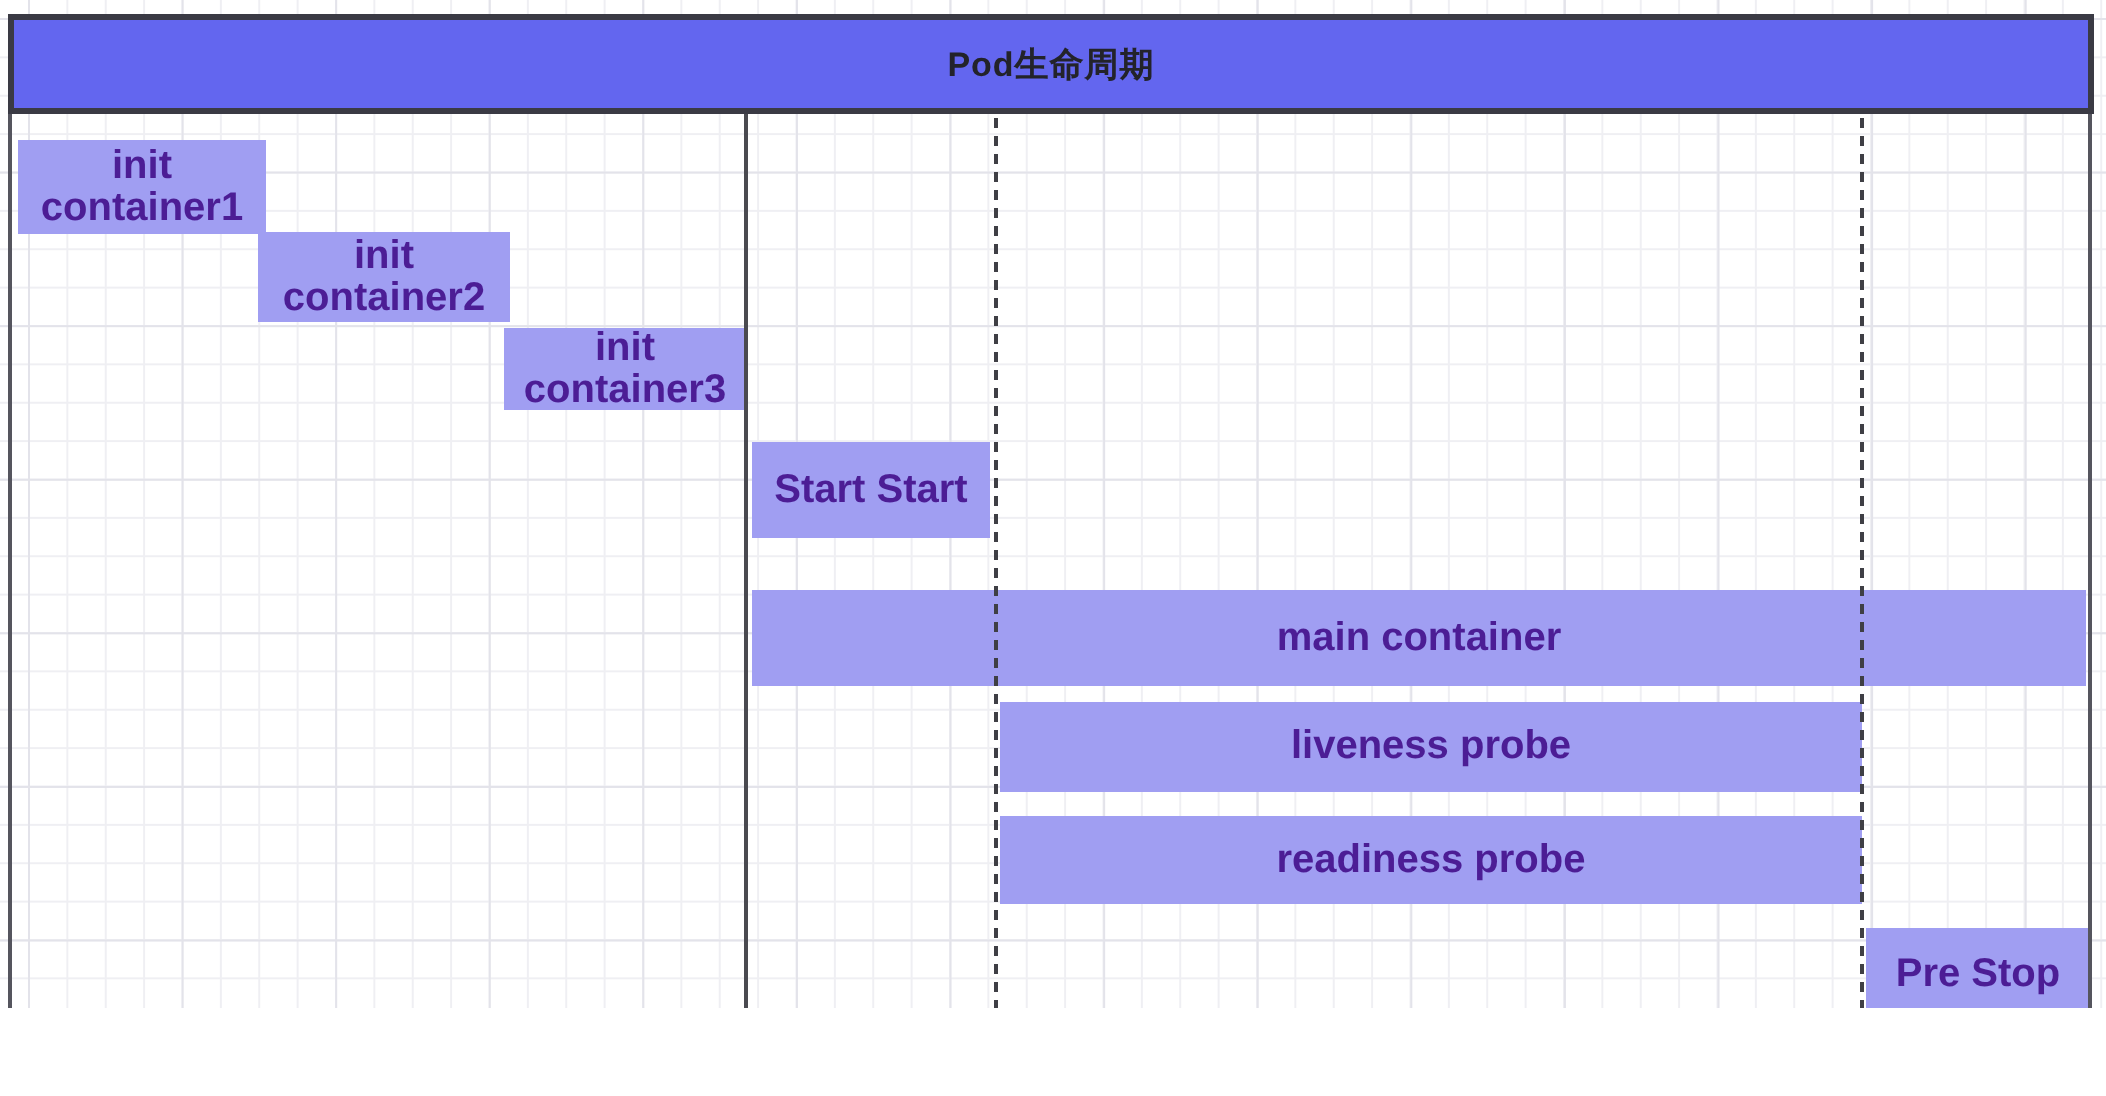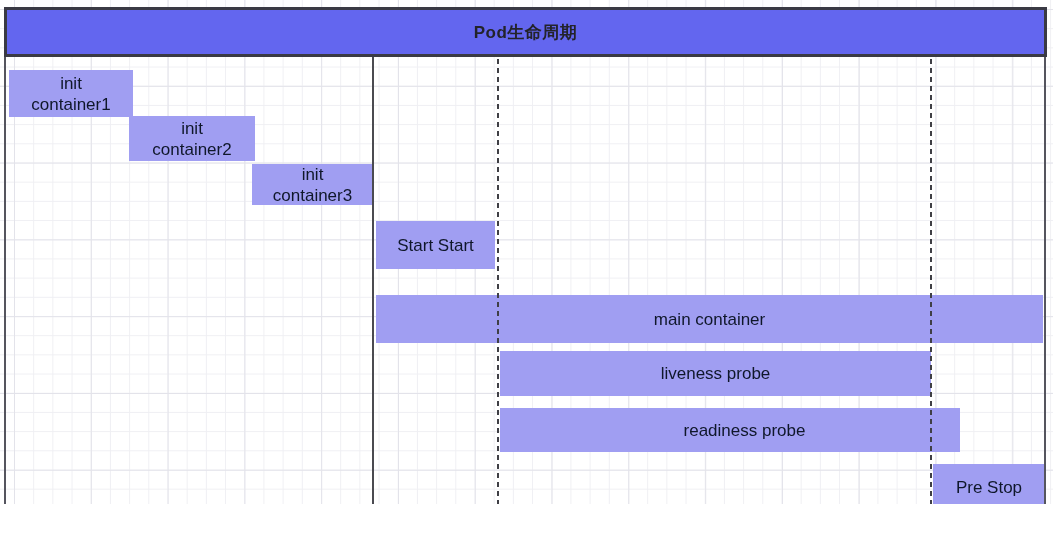--- a/index.html
+++ b/index.html
@@ -43,30 +43,30 @@
     background:repeating-linear-gradient(to bottom,#3f3f45 0 5px,transparent 5px 9px);
   }
   #dash-1{left:497px;top:59px;height:484px;}
   #dash-2{left:930px;top:59px;height:484px;}
 
   
   .bar{
     position:absolute;z-index:2;
     background:#a09ef2;
     display:flex;align-items:center;justify-content:center;
-    font-size:17px;font-weight:normal;color:#0f172a;
+    font-size:20px;font-weight:bold;color:#4c1d95;
     text-align:center;white-space:pre-line;line-height:21px;
   }
   #bar-init1    {left:9px;  top:70px; width:124px;height:47px;}
   #bar-init2    {left:129px;top:116px;width:126px;height:45px;}
   #bar-init3    {left:252px;top:164px;width:121px;height:41px;}
   #bar-poststart{left:376px;top:221px;width:119px;height:48px;}
   #bar-main     {left:376px;top:295px;width:667px;height:48px;}
   #bar-liveness {left:500px;top:351px;width:431px;height:45px;}
-  #bar-readiness{left:500px;top:408px;width:431px;height:44px;padding-left:29px;}
+  #bar-readiness{left:500px;top:408px;width:431px;height:44px;}
   #bar-prestop  {left:933px;top:464px;width:112px;height:47px;}
 </style>
 </head>
 <body>
 
 <div id="canvas">
 
   <div id="header">
     <span class="title">Pod生命周期</span>
   </div>

